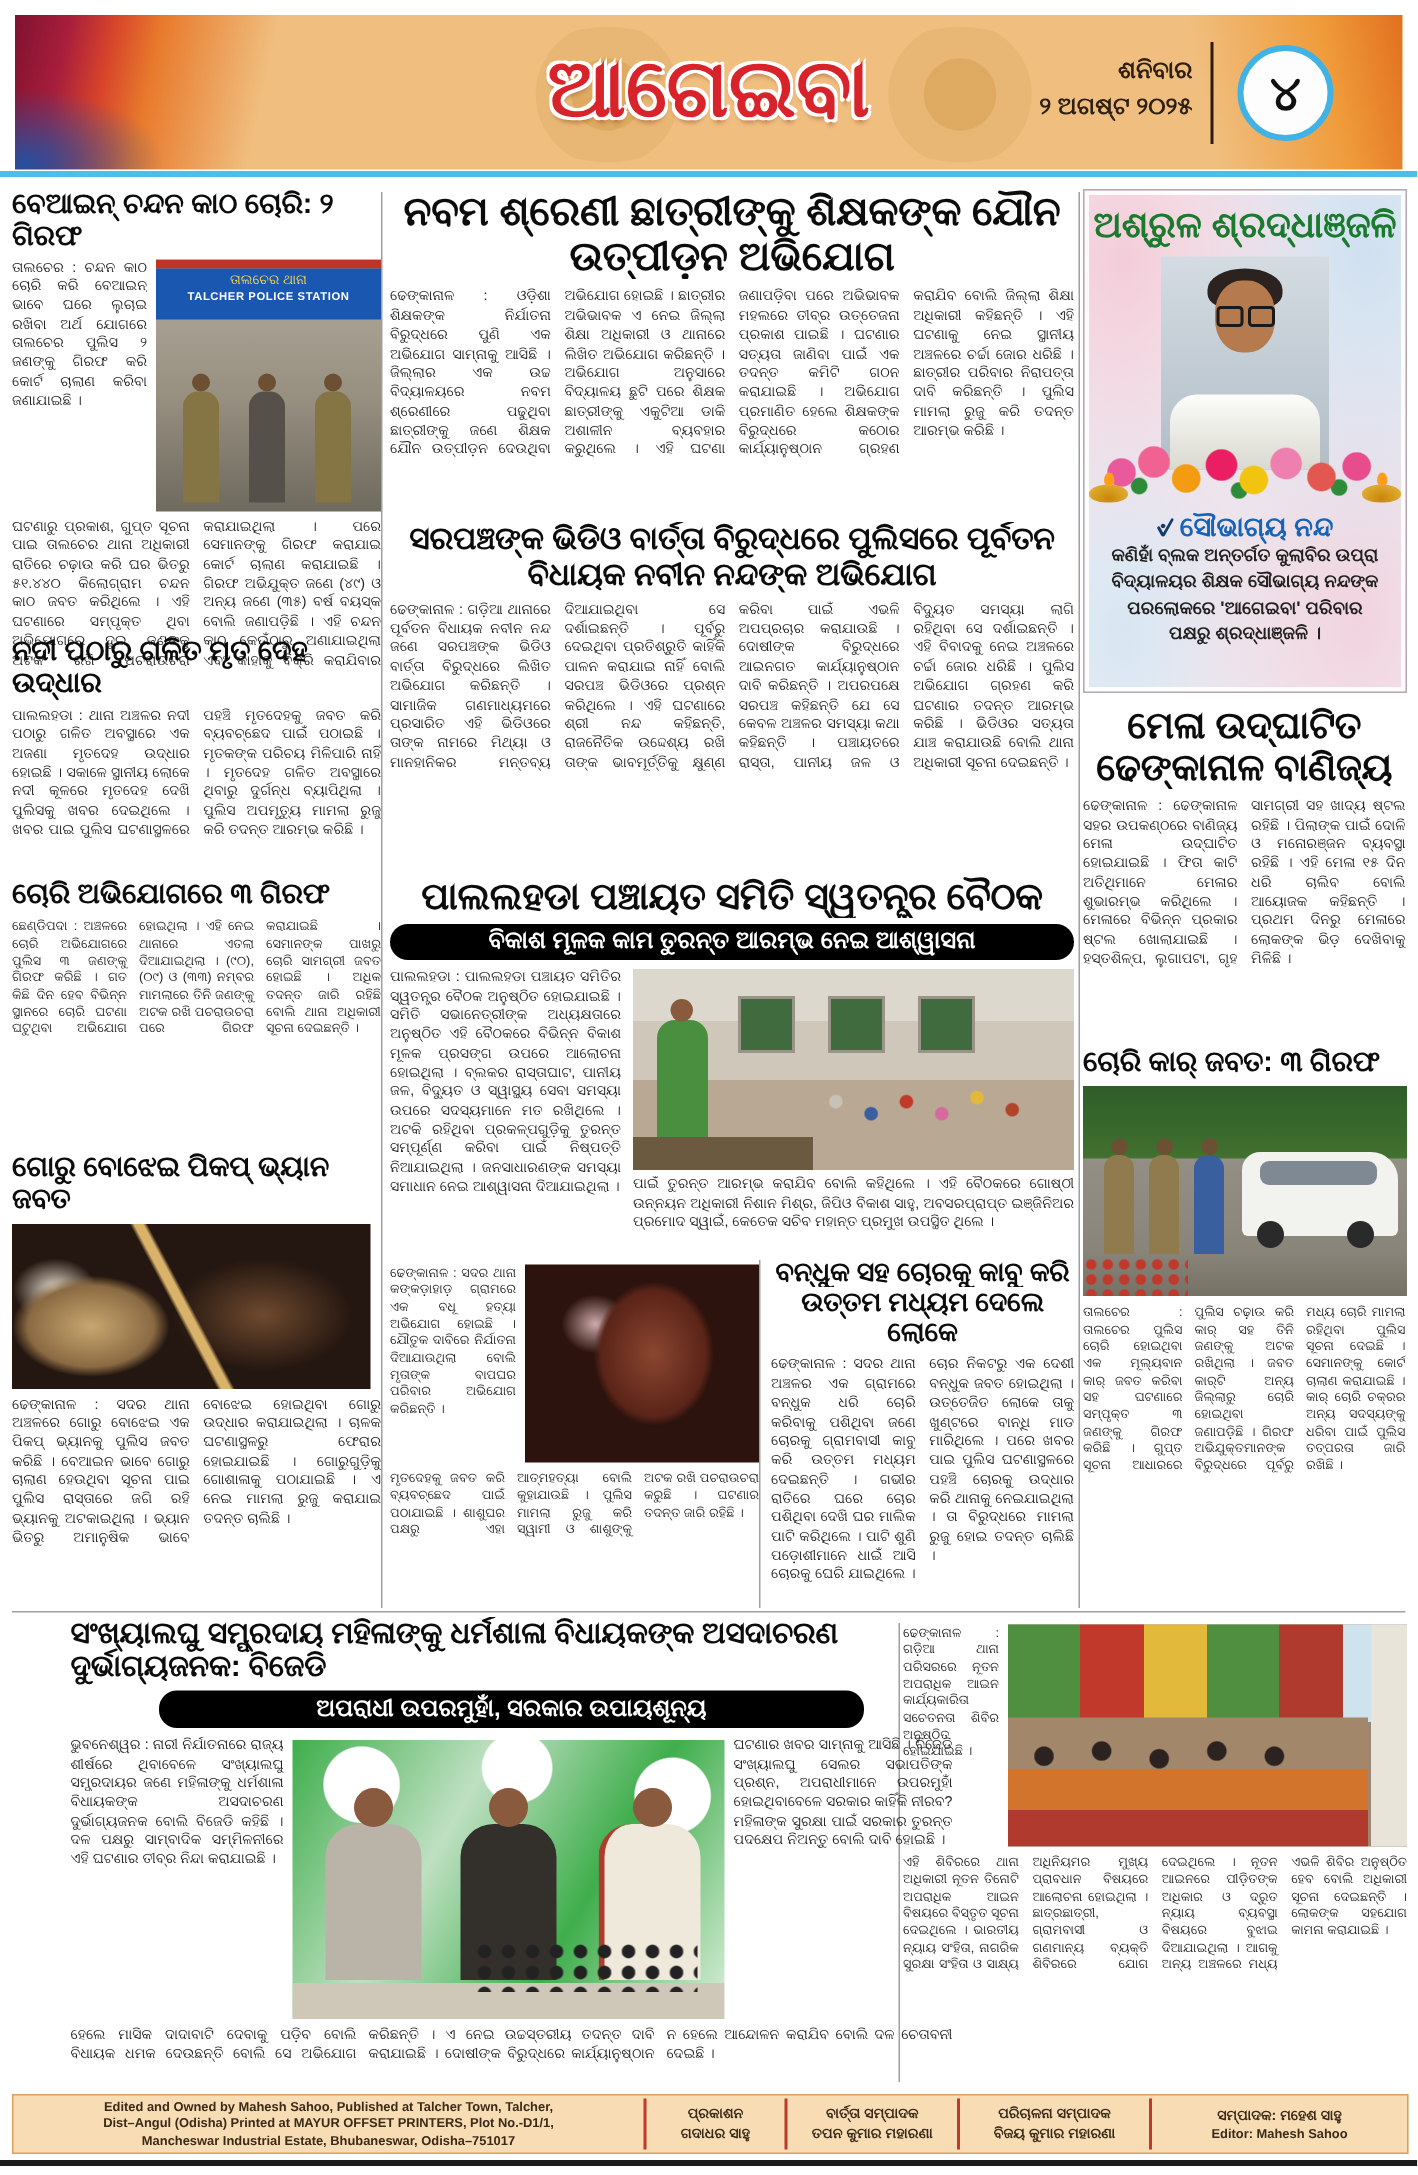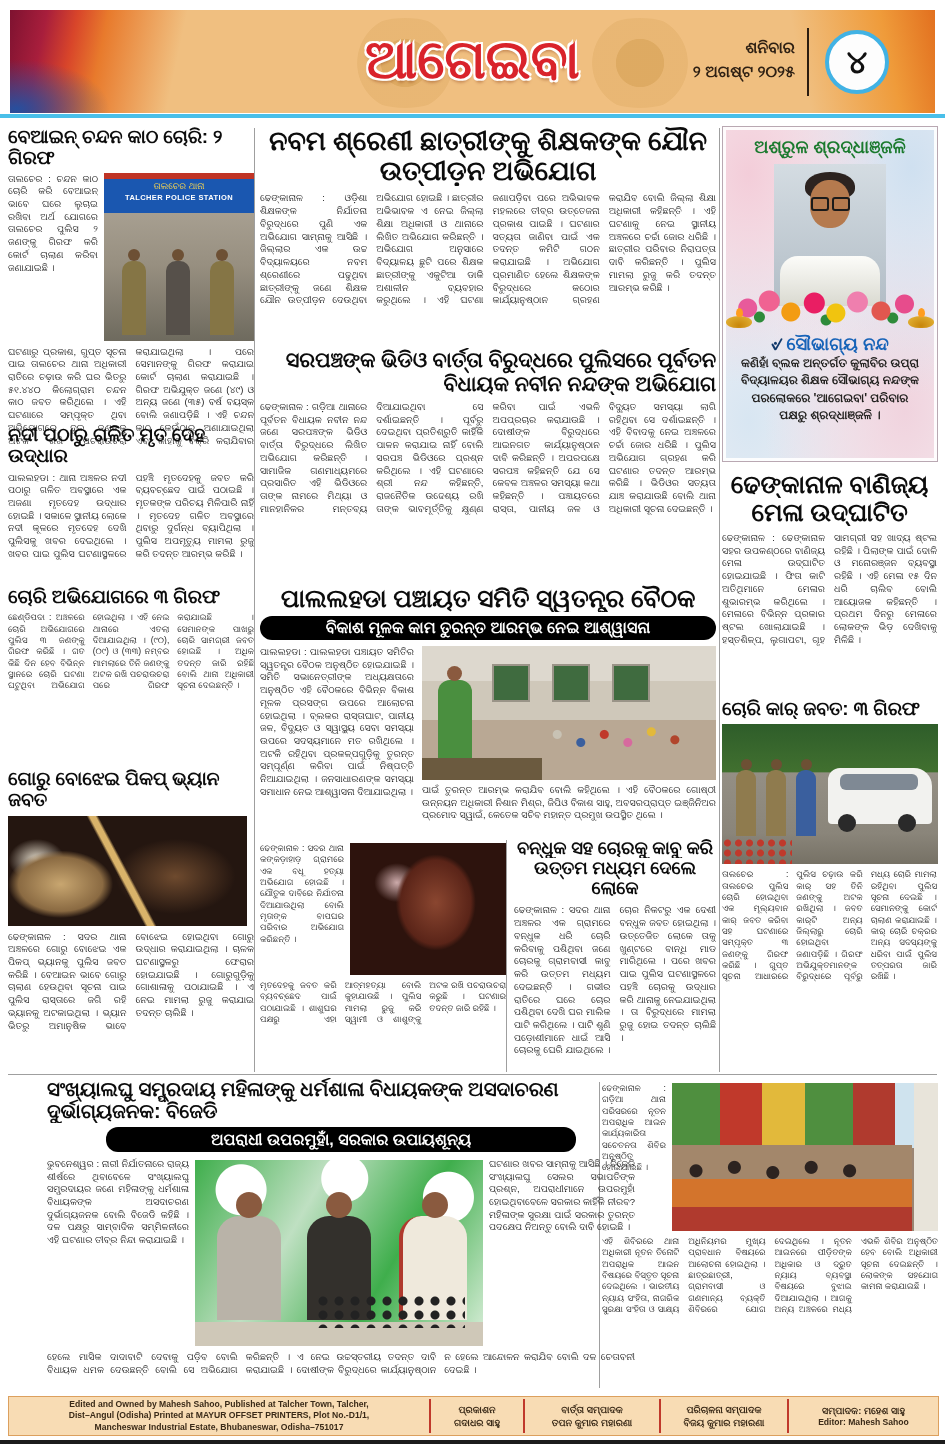--- a/index.html
+++ b/index.html
@@ -102,21 +102,21 @@
       linear-gradient(#a3876b 0 40%,#d3742c 40% 72%,#b03a2e 72% 100%);}
   .photo-camp .pillar{position:absolute;right:0;top:0;bottom:0;width:24px;background:#e8e4da;}
   
   .tribute{position:absolute;left:0;top:0;width:214px;height:334px;border:1px solid #b9a8b2;
     background:
       radial-gradient(ellipse at 12% 14%,#f3cdd9 0%,transparent 52%),
       radial-gradient(ellipse at 88% 12%,#cfe0f0 0%,transparent 55%),
       radial-gradient(ellipse at 85% 85%,#f0d3de 0%,transparent 55%),
       radial-gradient(ellipse at 12% 88%,#d8e6f2 0%,transparent 55%),#f8f4f6;
     box-shadow:inset 0 0 0 3px rgba(255,255,255,.9);text-align:center;}
-  .trib-title{margin-top:10px;font-size:18px;font-weight:bold;color:#1b7a2e;}
+  .trib-title{margin-top:10px;font-size:24px;font-weight:bold;color:#1b7a2e;}
   .portrait{width:112px;height:142px;margin:6px auto 0;background:linear-gradient(#d4dce2,#b2bdc6);position:relative;overflow:hidden;}
   .portrait .hair{position:absolute;top:8px;left:31px;width:50px;height:28px;border-radius:50% 50% 40% 40%;background:#2c2320;}
   .portrait .face{position:absolute;top:16px;left:36px;width:40px;height:48px;border-radius:45%;background:#b57a4e;}
   .portrait .g1,.portrait .g2{position:absolute;top:33px;width:14px;height:10px;border:2px solid #1a1a1a;border-radius:3px;}
   .portrait .g1{left:37px;} .portrait .g2{left:58px;}
   .portrait .shirt{position:absolute;bottom:0;left:6px;width:100px;height:50px;border-radius:18px 18px 0 0;background:linear-gradient(#fcfcf9,#d9d9d0);}
   .flowers{position:relative;width:196px;height:50px;margin:-24px auto 0;
     background:
       radial-gradient(circle 10px at 8% 52%,#e85a9b 0 9px,transparent 10px),
       radial-gradient(circle 11px at 19% 38%,#f06292 0 10px,transparent 11px),
@@ -211,21 +211,21 @@
   </div>
 
   <div class="abs" style="left:260px;top:126px;width:456px;">
 
     <div class="abs" style="top:0;width:456px;">
       <div class="hl" style="font-size:27px;text-align:center;">ନବମ ଶ୍ରେଣୀ ଛାତ୍ରୀଙ୍କୁ ଶିକ୍ଷକଙ୍କ ଯୌନ ଉତ୍ପୀଡ଼ନ ଅଭିଯୋଗ</div>
       <div class="body-txt c4" style="margin-top:6px;height:176px;">ଢେଙ୍କାନାଳ : ଓଡ଼ିଶା ଶିକ୍ଷକଙ୍କ ନିର୍ଯାତନା ବିରୁଦ୍ଧରେ ପୁଣି ଏକ ଅଭିଯୋଗ ସାମ୍ନାକୁ ଆସିଛି । ଜିଲ୍ଲାର ଏକ ଉଚ୍ଚ ବିଦ୍ୟାଳୟରେ ନବମ ଶ୍ରେଣୀରେ ପଢୁଥିବା ଛାତ୍ରୀଙ୍କୁ ଜଣେ ଶିକ୍ଷକ ଯୌନ ଉତ୍ପୀଡ଼ନ ଦେଉଥିବା ଅଭିଯୋଗ ହୋଇଛି । ଛାତ୍ରୀର ଅଭିଭାବକ ଏ ନେଇ ଜିଲ୍ଲା ଶିକ୍ଷା ଅଧିକାରୀ ଓ ଥାନାରେ ଲିଖିତ ଅଭିଯୋଗ କରିଛନ୍ତି । ଅଭିଯୋଗ ଅନୁସାରେ ବିଦ୍ୟାଳୟ ଛୁଟି ପରେ ଶିକ୍ଷକ ଛାତ୍ରୀଙ୍କୁ ଏକୁଟିଆ ଡାକି ଅଶାଳୀନ ବ୍ୟବହାର କରୁଥିଲେ । ଏହି ଘଟଣା ଜଣାପଡ଼ିବା ପରେ ଅଭିଭାବକ ମହଲରେ ତୀବ୍ର ଉତ୍ତେଜନା ପ୍ରକାଶ ପାଇଛି । ଘଟଣାର ସତ୍ୟତା ଜାଣିବା ପାଇଁ ଏକ ତଦନ୍ତ କମିଟି ଗଠନ କରାଯାଇଛି । ଅଭିଯୋଗ ପ୍ରମାଣିତ ହେଲେ ଶିକ୍ଷକଙ୍କ ବିରୁଦ୍ଧରେ କଠୋର କାର୍ଯ୍ୟାନୁଷ୍ଠାନ ଗ୍ରହଣ କରାଯିବ ବୋଲି ଜିଲ୍ଲା ଶିକ୍ଷା ଅଧିକାରୀ କହିଛନ୍ତି । ଏହି ଘଟଣାକୁ ନେଇ ସ୍ଥାନୀୟ ଅଞ୍ଚଳରେ ଚର୍ଚ୍ଚା ଜୋର ଧରିଛି । ଛାତ୍ରୀର ପରିବାର ନିରାପତ୍ତା ଦାବି କରିଛନ୍ତି । ପୁଲିସ ମାମଲା ରୁଜୁ କରି ତଦନ୍ତ ଆରମ୍ଭ କରିଛି ।</div>
     </div>
 
     <div class="abs" style="top:222px;width:456px;">
-      <div class="hl" style="font-size:21px;text-align:right;">ସରପଞ୍ଚଙ୍କ ଭିଡିଓ ବାର୍ତ୍ତା ବିରୁଦ୍ଧରେ ପୁଲିସରେ ପୂର୍ବତନ ବିଧାୟକ ନବୀନ ନନ୍ଦଙ୍କ ଅଭିଯୋଗ</div>
+      <div class="hl" style="font-size:21px;text-align:center;">ସରପଞ୍ଚଙ୍କ ଭିଡିଓ ବାର୍ତ୍ତା ବିରୁଦ୍ଧରେ ପୁଲିସରେ ପୂର୍ବତନ ବିଧାୟକ ନବୀନ ନନ୍ଦଙ୍କ ଅଭିଯୋଗ</div>
       <div class="body-txt c4" style="margin-top:6px;height:196px;">ଢେଙ୍କାନାଳ : ଗଡ଼ିଆ ଥାନାରେ ପୂର୍ବତନ ବିଧାୟକ ନବୀନ ନନ୍ଦ ଜଣେ ସରପଞ୍ଚଙ୍କ ଭିଡିଓ ବାର୍ତ୍ତା ବିରୁଦ୍ଧରେ ଲିଖିତ ଅଭିଯୋଗ କରିଛନ୍ତି । ସାମାଜିକ ଗଣମାଧ୍ୟମରେ ପ୍ରସାରିତ ଏହି ଭିଡିଓରେ ତାଙ୍କ ନାମରେ ମିଥ୍ୟା ଓ ମାନହାନିକର ମନ୍ତବ୍ୟ ଦିଆଯାଇଥିବା ସେ ଦର୍ଶାଇଛନ୍ତି । ପୂର୍ବରୁ ଦେଇଥିବା ପ୍ରତିଶ୍ରୁତି କାହିଁକି ପାଳନ କରାଯାଇ ନାହିଁ ବୋଲି ସରପଞ୍ଚ ଭିଡିଓରେ ପ୍ରଶ୍ନ କରିଥିଲେ । ଏହି ଘଟଣାରେ ଶ୍ରୀ ନନ୍ଦ କହିଛନ୍ତି, ରାଜନୈତିକ ଉଦ୍ଦେଶ୍ୟ ରଖି ତାଙ୍କ ଭାବମୂର୍ତ୍ତିକୁ କ୍ଷୁଣ୍ଣ କରିବା ପାଇଁ ଏଭଳି ଅପପ୍ରଚାର କରାଯାଉଛି । ଦୋଷୀଙ୍କ ବିରୁଦ୍ଧରେ ଆଇନଗତ କାର୍ଯ୍ୟାନୁଷ୍ଠାନ ଦାବି କରିଛନ୍ତି । ଅପରପକ୍ଷେ ସରପଞ୍ଚ କହିଛନ୍ତି ଯେ ସେ କେବଳ ଅଞ୍ଚଳର ସମସ୍ୟା କଥା କହିଛନ୍ତି । ପଞ୍ଚାୟତରେ ରାସ୍ତା, ପାନୀୟ ଜଳ ଓ ବିଦ୍ୟୁତ ସମସ୍ୟା ଲାଗି ରହିଥିବା ସେ ଦର୍ଶାଇଛନ୍ତି । ଏହି ବିବାଦକୁ ନେଇ ଅଞ୍ଚଳରେ ଚର୍ଚ୍ଚା ଜୋର ଧରିଛି । ପୁଲିସ ଅଭିଯୋଗ ଗ୍ରହଣ କରି ଘଟଣାର ତଦନ୍ତ ଆରମ୍ଭ କରିଛି । ଭିଡିଓର ସତ୍ୟତା ଯାଞ୍ଚ କରାଯାଉଛି ବୋଲି ଥାନା ଅଧିକାରୀ ସୂଚନା ଦେଇଛନ୍ତି ।</div>
     </div>
 
     <div class="abs" style="top:458px;width:456px;">
       <div class="hl" style="font-size:25px;text-align:center;">ପାଲଲହଡା ପଞ୍ଚାୟତ ସମିତି ସ୍ୱତନ୍ତ୍ର ବୈଠକ</div>
       <div class="blackbar" style="margin-top:4px;height:24px;line-height:24px;font-size:16px;">ବିକାଶ ମୂଳକ କାମ ତୁରନ୍ତ ଆରମ୍ଭ ନେଇ ଆଶ୍ୱାସନା</div>
       <div class="row" style="margin-top:6px;">
         <div class="body-txt" style="width:154px;height:194px;margin-right:8px;">ପାଲଲହଡା : ପାଲଲହଡା ପଞ୍ଚାୟତ ସମିତିର ସ୍ୱତନ୍ତ୍ର ବୈଠକ ଅନୁଷ୍ଠିତ ହୋଇଯାଇଛି । ସମିତି ସଭାନେତ୍ରୀଙ୍କ ଅଧ୍ୟକ୍ଷତାରେ ଅନୁଷ୍ଠିତ ଏହି ବୈଠକରେ ବିଭିନ୍ନ ବିକାଶ ମୂଳକ ପ୍ରସଙ୍ଗ ଉପରେ ଆଲୋଚନା ହୋଇଥିଲା । ବ୍ଲକର ରାସ୍ତାଘାଟ, ପାନୀୟ ଜଳ, ବିଦ୍ୟୁତ ଓ ସ୍ୱାସ୍ଥ୍ୟ ସେବା ସମସ୍ୟା ଉପରେ ସଦସ୍ୟମାନେ ମତ ରଖିଥିଲେ । ଅଟକି ରହିଥିବା ପ୍ରକଳ୍ପଗୁଡ଼ିକୁ ତୁରନ୍ତ ସମ୍ପୂର୍ଣ୍ଣ କରିବା ପାଇଁ ନିଷ୍ପତ୍ତି ନିଆଯାଇଥିଲା । ଜନସାଧାରଣଙ୍କ ସମସ୍ୟା ସମାଧାନ ନେଇ ଆଶ୍ୱାସନା ଦିଆଯାଇଥିଲା ।</div>
         <div style="width:294px;">
           <div class="photo photo-meeting">
@@ -273,22 +273,22 @@
       <div class="trib-name">
         <span class="isshar">୰</span><span>ସୌଭାଗ୍ୟ ନନ୍ଦ</span>
       </div>
       <div class="trib-line">କଣିହାଁ ବ୍ଲକ ଅନ୍ତର୍ଗତ କୁଲାବିର ଉପ୍ରା</div>
       <div class="trib-line">ବିଦ୍ୟାଳୟର ଶିକ୍ଷକ ସୌଭାଗ୍ୟ ନନ୍ଦଙ୍କ</div>
       <div class="trib-line">ପରଲୋକରେ 'ଆଗେଇବା' ପରିବାର</div>
       <div class="trib-line">ପକ୍ଷରୁ ଶ୍ରଦ୍ଧାଞ୍ଜଳି ।</div>
     </div>
 
     <div class="abs" style="top:344px;width:215px;">
+      <div class="hl" style="font-size:25px;text-align:center;">ମେଳା ଉଦ୍‌ଘାଟିତ</div>
       <div class="hl" style="font-size:25px;text-align:center;">ଢେଙ୍କାନାଳ ବାଣିଜ୍ୟ</div>
-      <div class="hl" style="font-size:25px;text-align:center;">ମେଳା ଉଦ୍‌ଘାଟିତ</div>
       <div class="body-txt c2" style="margin-top:6px;height:138px;">ଢେଙ୍କାନାଳ : ଢେଙ୍କାନାଳ ସହର ଉପକଣ୍ଠରେ ବାଣିଜ୍ୟ ମେଳା ଉଦ୍‌ଘାଟିତ ହୋଇଯାଇଛି । ଫିତା କାଟି ଅତିଥିମାନେ ମେଳାର ଶୁଭାରମ୍ଭ କରିଥିଲେ । ମେଳାରେ ବିଭିନ୍ନ ପ୍ରକାର ଷ୍ଟଲ ଖୋଲାଯାଇଛି । ହସ୍ତଶିଳ୍ପ, ଲୁଗାପଟା, ଗୃହ ସାମଗ୍ରୀ ସହ ଖାଦ୍ୟ ଷ୍ଟଲ ରହିଛି । ପିଲାଙ୍କ ପାଇଁ ଦୋଳି ଓ ମନୋରଞ୍ଜନ ବ୍ୟବସ୍ଥା ରହିଛି । ଏହି ମେଳା ୧୫ ଦିନ ଧରି ଚାଲିବ ବୋଲି ଆୟୋଜକ କହିଛନ୍ତି । ପ୍ରଥମ ଦିନରୁ ମେଳାରେ ଲୋକଙ୍କ ଭିଡ଼ ଦେଖିବାକୁ ମିଳିଛି ।</div>
     </div>
 
     <div class="abs" style="top:572px;width:215px;">
       <div class="hl" style="font-size:19px;">ଚୋରି କାର୍ ଜବତ: ୩ ଗିରଫ</div>
       <div class="photo photo-car" style="margin-top:5px;">
         <div class="car"></div>
         <div class="fig p1"></div>
         <div class="fig p2"></div>
         <div class="fig p3"></div>
@@ -331,21 +331,21 @@
       <span class="f-en">Edited and Owned by Mahesh Sahoo, Published at Talcher Town, Talcher,</span>
       <span class="f-en">Dist–Angul (Odisha) Printed at MAYUR OFFSET PRINTERS, Plot No.-D1/1,</span>
       <span class="f-en">Mancheswar Industrial Estate, Bhubaneswar, Odisha–751017</span>
     </div>
     <div class="fsep"></div>
     <div class="fcell" style="width:92px;">
       <span class="f-od">ପ୍ରକାଶନ</span>
       <span class="f-od">ଗଦାଧର ସାହୁ</span>
     </div>
     <div class="fsep"></div>
-    <div class="fcell" style="width:134px;">
+    <div class="fcell" style="width:113px;">
       <span class="f-od">ବାର୍ତ୍ତା ସମ୍ପାଦକ</span>
       <span class="f-od">ତପନ କୁମାର ମହାରଣା</span>
     </div>
     <div class="fsep"></div>
     <div class="fcell" style="width:126px;">
       <span class="f-od">ପରିଚାଳନା ସମ୍ପାଦକ</span>
       <span class="f-od">ବିଜୟ କୁମାର ମହାରଣା</span>
     </div>
     <div class="fsep"></div>
     <div class="fcell" style="flex:1;">

